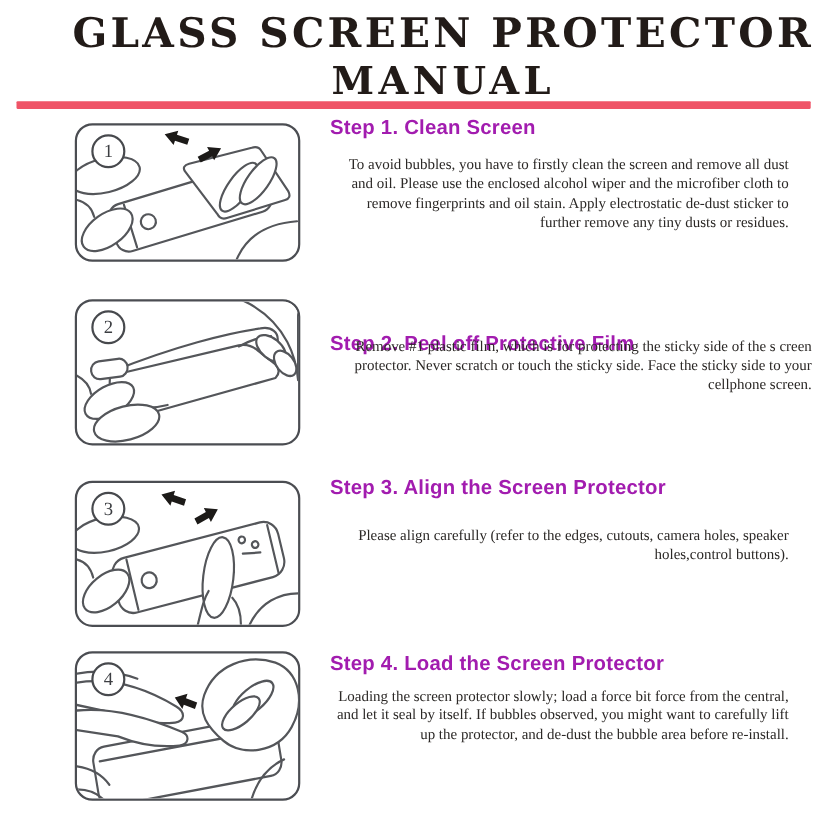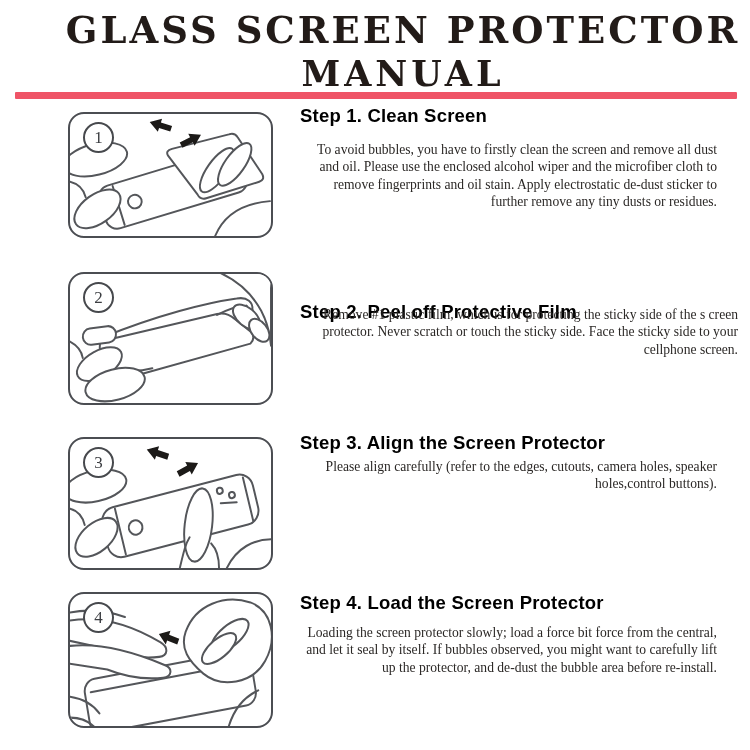--- a/index.html
+++ b/index.html
@@ -35,29 +35,29 @@
     background:#fff;z-index:5;
   }
   .box1{top:112px;height:126px;}
   .box2{top:272px;height:133px;}
   .box3{top:437px;height:133px;}
   .box4{top:592px;height:136px;}
   
   .step-heading{
     position:absolute;left:300px;width:440px;margin:0;
     font-family:"Liberation Sans",sans-serif;font-weight:700;
-    font-size:18.5px;color:#000000;letter-spacing:0.2px;
+    font-size:18.5px;color:#a21caf;letter-spacing:0.2px;
   }
   .h1{top:105px;} .h2{top:284px;margin-top:17px;} .h3{top:432px;} .h4{top:592px;}
   .step-body{
     position:absolute;left:301px;width:416px;margin:0;
     font-family:"Liberation Serif",serif;font-size:13.6px;
     line-height:17.4px;color:#2b2826;text-align:right;
   }
-  .b1{top:141px;} .b2{top:306px;margin-left:21px;} .b3{top:458px;} .b4{top:624px;}
+  .b1{top:141px;} .b2{top:306px;margin-left:21px;} .b3{top:478px;} .b4{top:624px;}
   
   .art{stroke:#54565a;stroke-width:2;fill:none;stroke-linecap:round;stroke-linejoin:round;}
   .artf{stroke:#54565a;stroke-width:2;fill:#ffffff;stroke-linecap:round;stroke-linejoin:round;}
   .arrow{fill:#1c1a18;stroke:none;}
 </style>
 </head>
 <body>
 
 <header>
   <div class="title-wrap">

